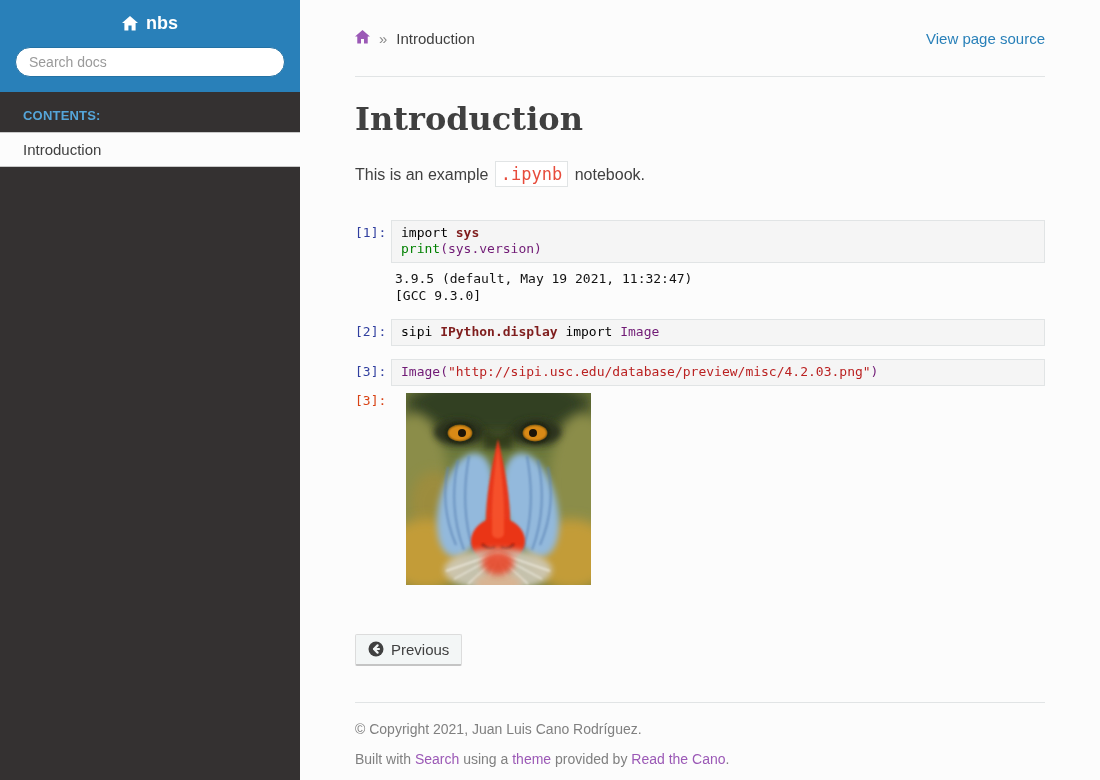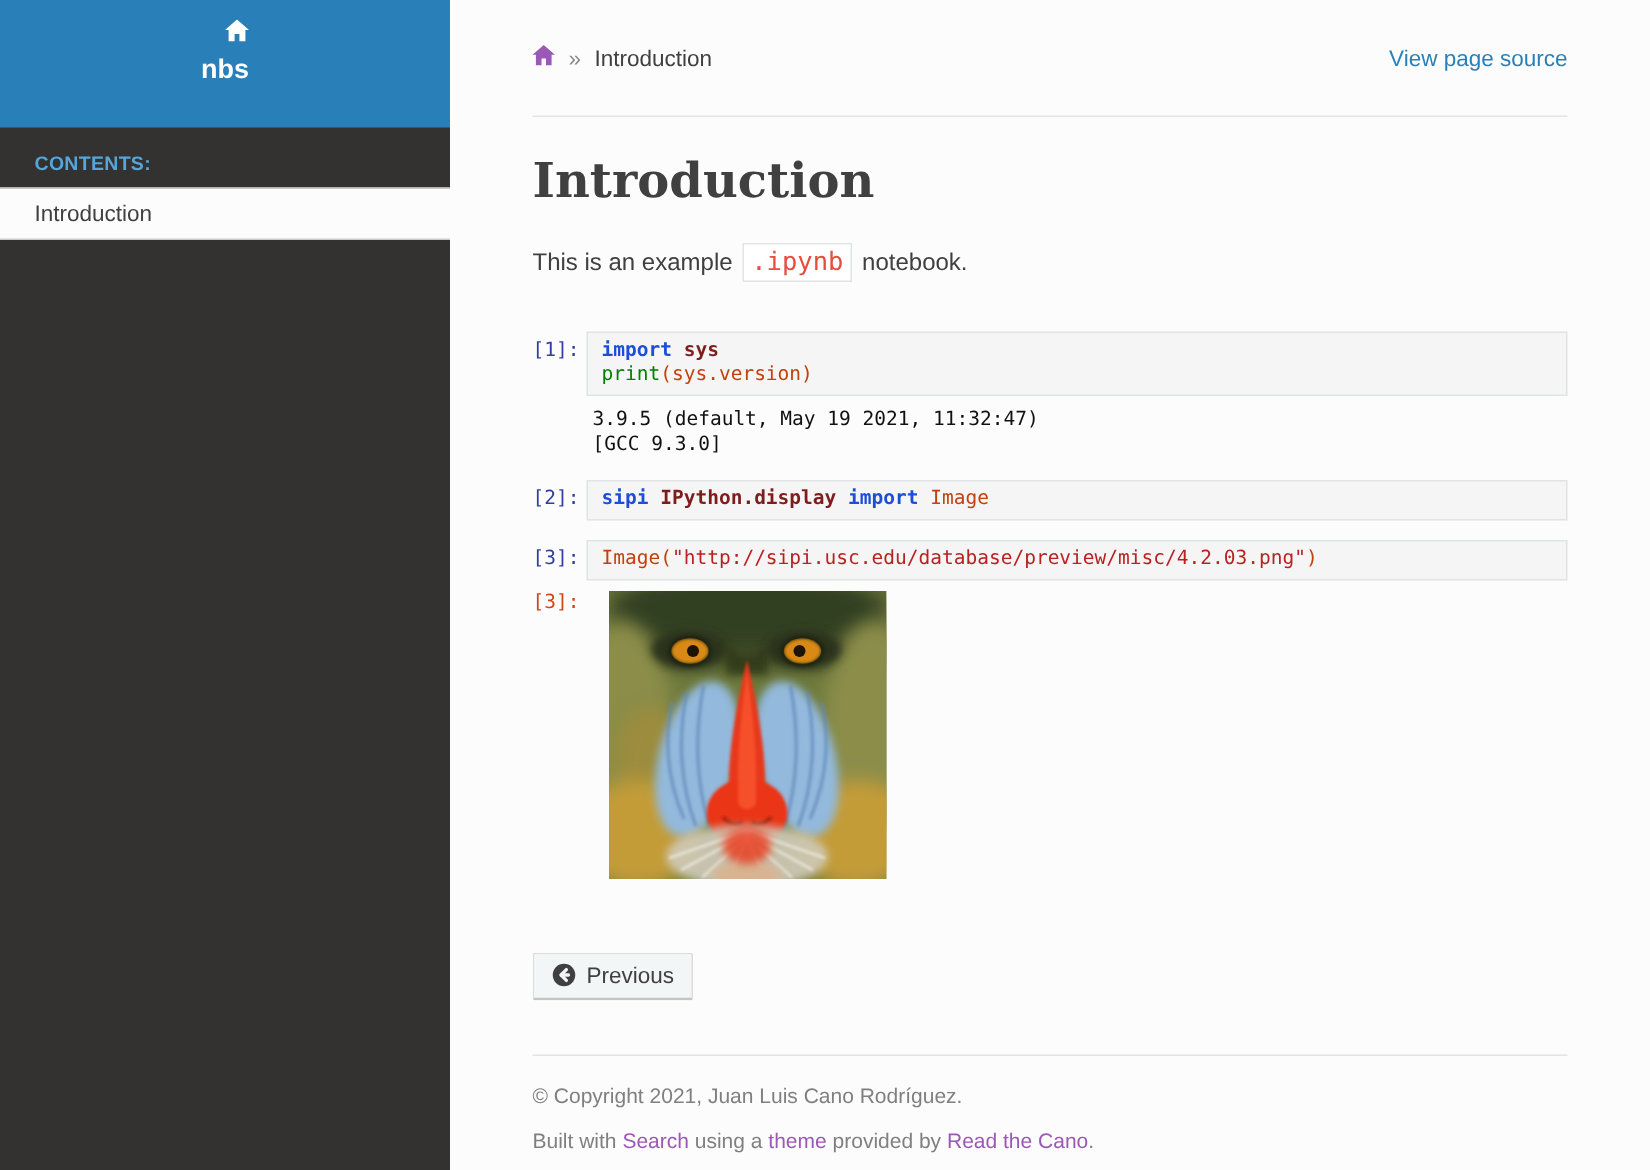--- a/index.html
+++ b/index.html
@@ -8,22 +8,22 @@
     font-family:"Liberation Sans", sans-serif;
     color:#404040;
     background:#fcfcfc;
     font-size:16px;
   }
   .app { display:flex; width:1100px; height:780px; overflow:hidden; }
 
   
   .sidebar { width:300px; flex-shrink:0; background:#343131; }
   .side-top { background:#2980b9; padding:13px 15px 15px; text-align:center; }
-  .brand { display:inline-flex; align-items:flex-end; gap:8px; color:#fff;
-           font-weight:bold; font-size:18px; margin-bottom:13px; cursor:pointer;flex-direction:column; }
+  .brand { display:inline-flex; align-items:center; gap:8px; color:#fff;
+           font-weight:bold; font-size:18px; margin-bottom:13px; cursor:pointer; }
   .brand svg { display:block; }
   .search-wrap input {
     width:270px; border:1px solid #2472a4; border-radius:50px;
     padding:6px 13px; font-size:14px; font-family:"Liberation Sans",sans-serif;
     color:#404040; outline:none; background:#fff;
   }
   .search-wrap input::placeholder { color:#9a9a9a; }
   .side-caption { color:#55a5d9; font-weight:bold; font-size:13px;
                   padding:16px 23px 9px; letter-spacing:0.2px; }
   .nav-item-current {
@@ -64,25 +64,25 @@
   .input-area {
     flex:1; background:#f5f5f5; border:1px solid #e1e4e5;
     padding:4px 9px;
   }
   .input-area pre, .output-area pre {
     font-family:"DejaVu Sans Mono","Liberation Mono",monospace;
     font-size:13px; line-height:1.28; color:#111; white-space:pre;
   }
   .output-area { flex:1; padding:6px 0 2px 4px; }
   .nbrow.outrow { margin-top:2px; }
-  .tok-kw { color:#1d4ed8; font-weight:bold; }
+  .tok-kw { color:#000000; font-weight:normal; }
   .tok-nn { color:#7f1d1d; font-weight:bold; }
   .tok-nb { color:#008000; }
   .tok-st { color:#ba2121; }
-  .tok-pl { color:#c2410c; }
+  .tok-pl { color:#701a75; }
   .img-out { padding:5px 0 0 15px; }
   .img-out svg { display:block; }
 
   
   .btn-prev {
     display:inline-flex; align-items:center; gap:7px;
     background:#f3f6f6; color:#404040; font-size:15px;
     border:1px solid #dcdcdc; border-bottom:2px solid #c4c4c4; border-radius:2px;
     padding:6px 12px; margin-top:36px; cursor:pointer;
     font-family:"Liberation Sans",sans-serif;
@@ -101,20 +101,23 @@
   <nav class="sidebar">
     <div class="side-top">
       <a class="brand">
         <span>
           <svg width="16" height="15" viewBox="0 0 16 15" fill="#ffffff">
             <path d="M8 0 L16 7 L13.6 7 L13.6 14.5 L9.6 14.5 L9.6 9.6 L6.4 9.6 L6.4 14.5 L2.4 14.5 L2.4 7 L0 7 Z"></path>
           </svg>
         </span>
         <span>nbs</span>
       </a>
+      <div class="search-wrap">
+        <input type="text" placeholder="Search docs" style="">
+      </div>
     </div>
     <div class="side-caption">CONTENTS:</div>
     <a class="nav-item-current">Introduction</a>
   </nav>
 
   <main class="main">
 
     <div class="crumbs">
       <div class="crumbs-left">
         <a class="crumb-home">

